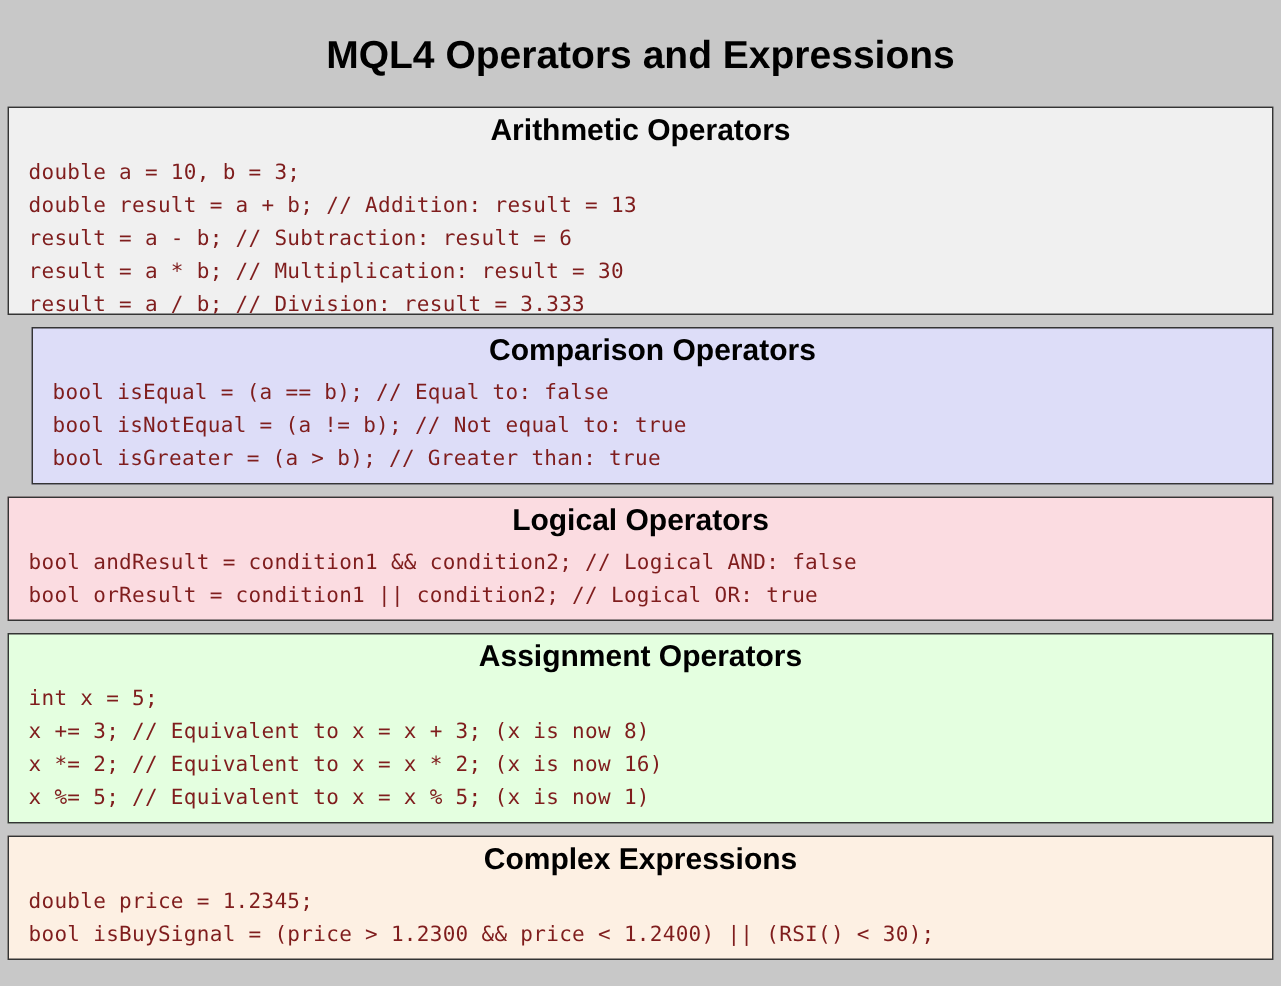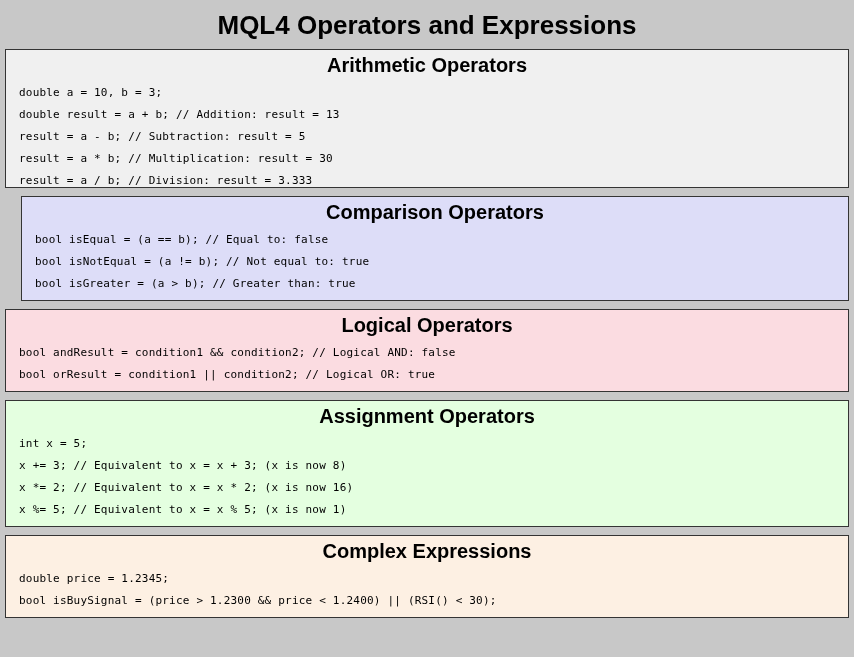--- a/index.html
+++ b/index.html
@@ -19,21 +19,21 @@
     position: relative;
     box-sizing: border-box;
   }
   .page-title {
     font-family: "Liberation Sans", sans-serif;
     font-size: 26px;
     font-weight: bold;
     color: #000000;
     text-align: center;
     letter-spacing: 0px;
-    margin: 1px;
+    margin: 12px;
     padding: 10px 0 9px 0;
     line-height: 28px;
   }
   .sections {
     padding: 0 5px 0 5px;
     box-sizing: border-box;
   }
   .section {
     border: 1px solid #343434;
     box-sizing: border-box;
@@ -50,23 +50,23 @@
     margin: 0;
     padding: 4px 0 5px 0;
     line-height: 23px;
   }
   .code-block {
     margin: 0;
     padding: 0 0 0 13px;
   }
   .code-line {
     font-family: "DejaVu Sans Mono", "Liberation Mono", monospace;
-    font-size: 11px;
+    font-size: 14px;
     line-height: 22px;
-    color: #000000;
+    color: #7f1d1d;
     white-space: pre;
     letter-spacing: 0.2px;
   }
   
   .sec-arith  { background: #f0f0f0; }
   .sec-comp   { background: #ddddf8; margin-left: 16px; }
   .sec-logic  { background: #fbdce1; }
   .sec-assign { background: #e4ffe0; }
   .sec-complex{ background: #fdf0e3; }
 
@@ -83,21 +83,21 @@
 
   <h1 class="page-title">MQL4 Operators and Expressions</h1>
 
   <div class="sections">
 
     <div class="section sec-arith">
       <h2 class="section-title">Arithmetic Operators</h2>
       <div class="code-block">
         <div class="code-line">double a = 10, b = 3;</div>
         <div class="code-line">double result = a + b; // Addition: result = 13</div>
-        <div class="code-line">result = a - b; // Subtraction: result = 5</div>
+        <div class="code-line">result = a - b; // Subtraction: result = 6</div>
         <div class="code-line">result = a * b; // Multiplication: result = 30</div>
         <div class="code-line">result = a / b; // Division: result = 3.333</div>
       </div>
     </div>
 
     <div class="section sec-comp">
       <h2 class="section-title">Comparison Operators</h2>
       <div class="code-block">
         <div class="code-line">bool isEqual = (a == b); // Equal to: false</div>
         <div class="code-line">bool isNotEqual = (a != b); // Not equal to: true</div>

